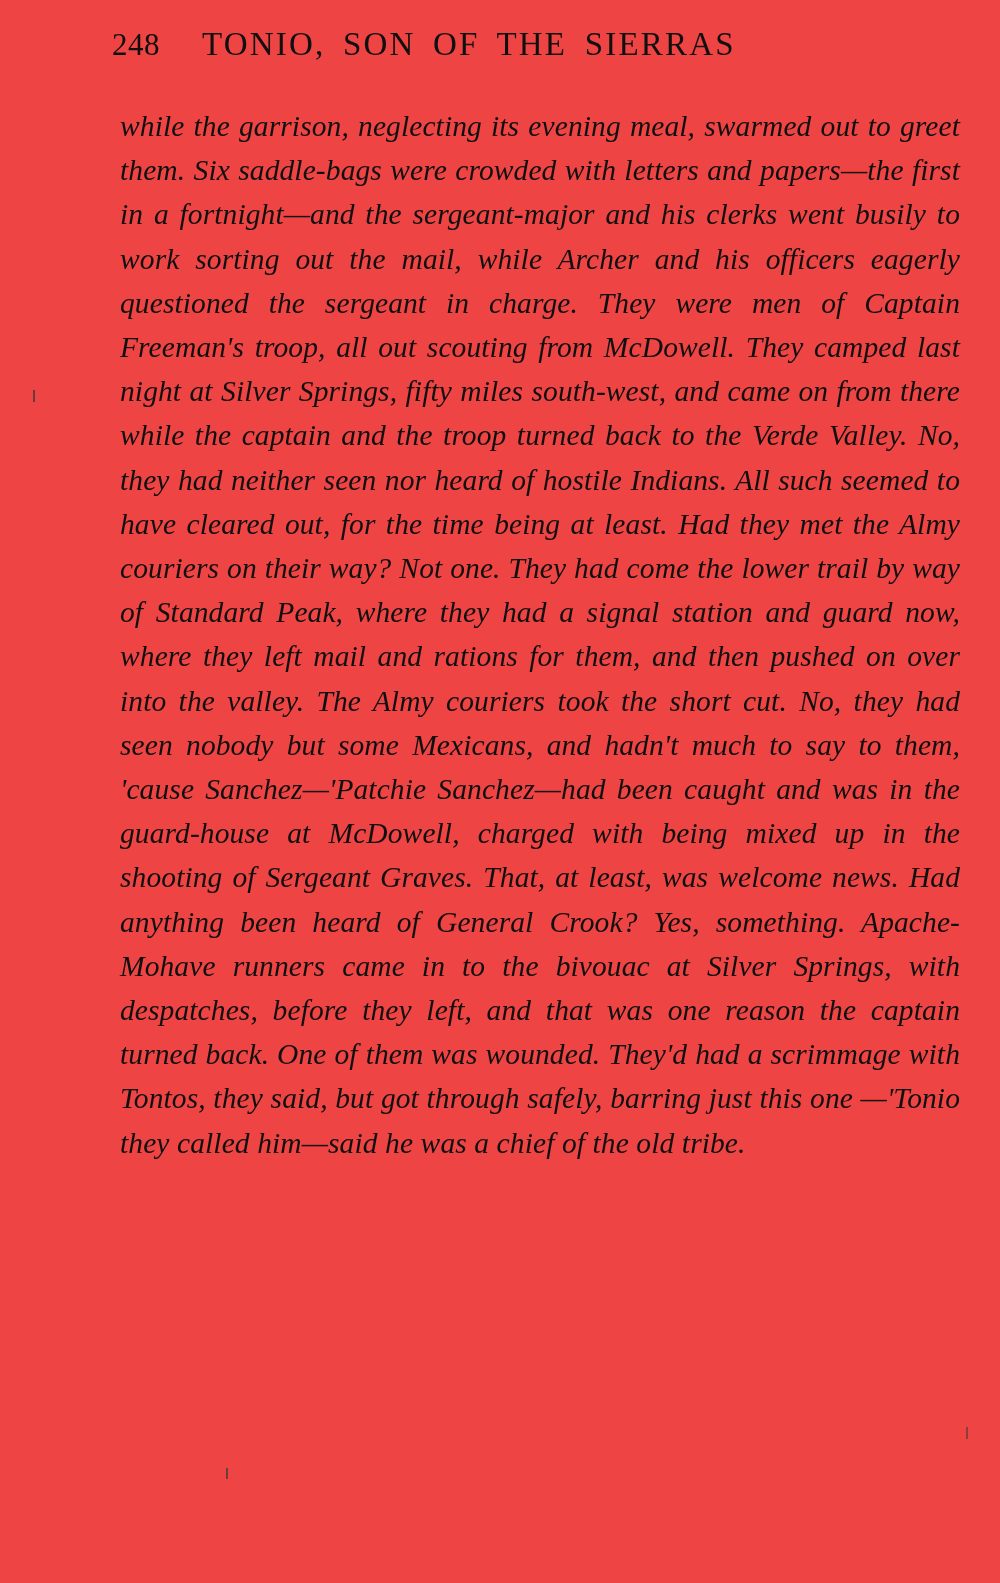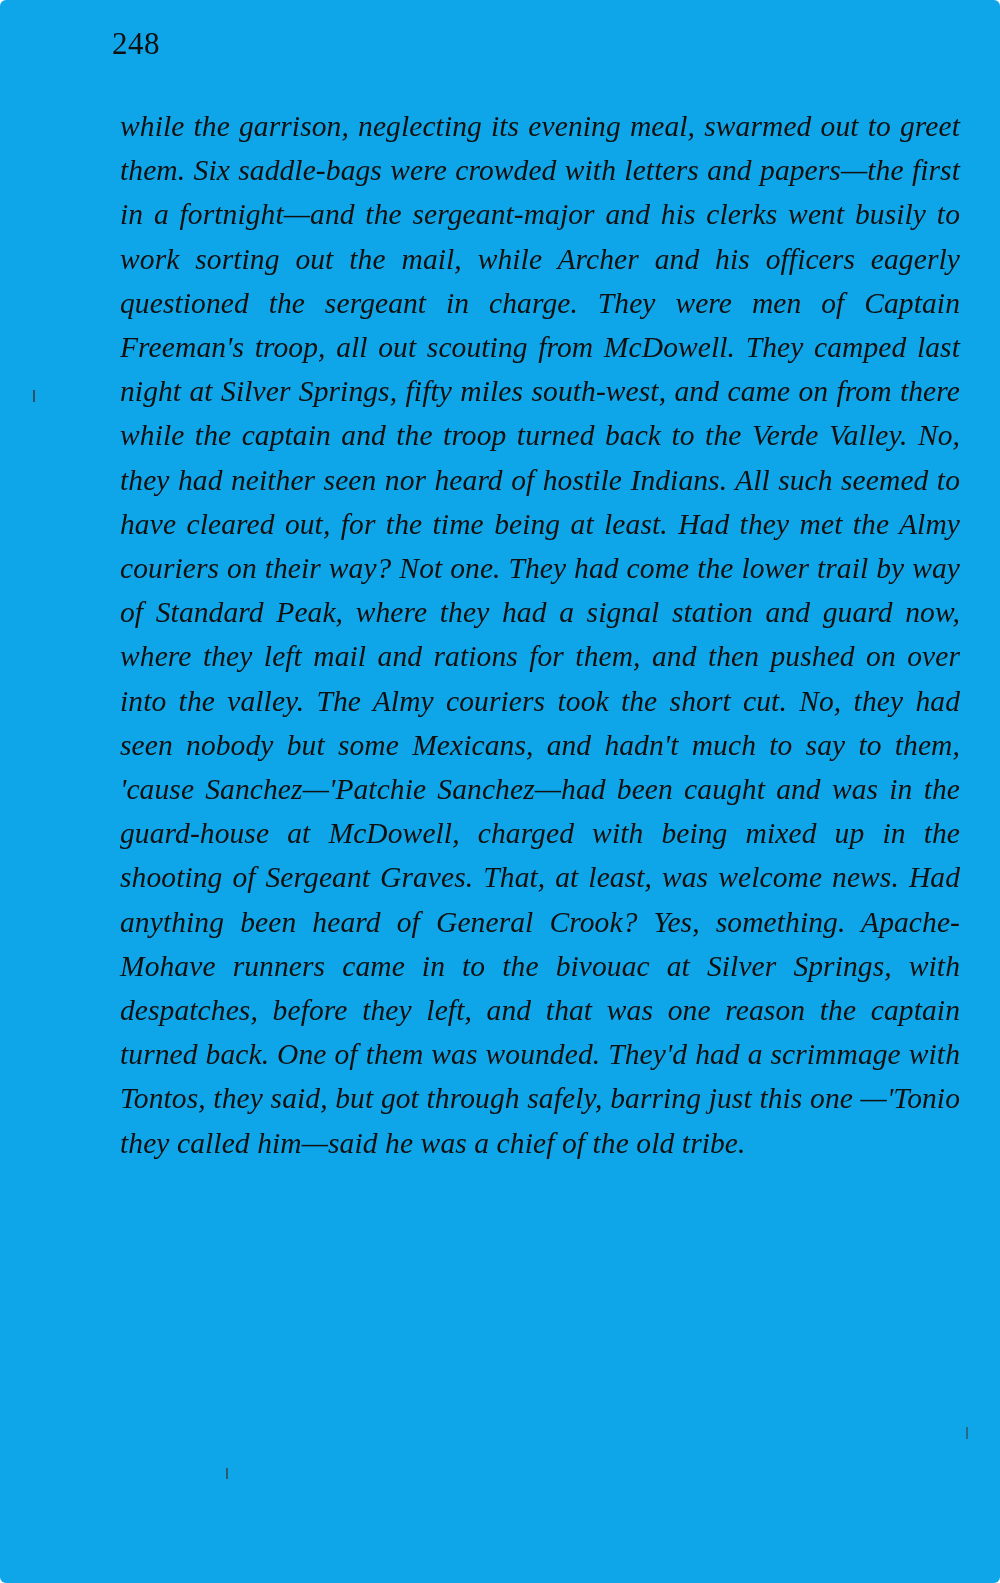--- a/index.html
+++ b/index.html
@@ -13,22 +13,21 @@
     position: relative;
     font-family: "Liberation Serif", serif;
     color: #111010;
     overflow: hidden;
   }
   .page {
     position: absolute;
     top: 0; left: 0;
     width: 1000px;
     height: 1583px;
-    background: #0ea5e9;
-    border-radius: 6px;
+    background: #ef4444;
   }
   .header {
     position: absolute;
     top: 26px;
     left: 112px;
     width: 780px;
     display: flex;
     align-items: baseline;
     white-space: nowrap;
   }
@@ -87,20 +86,21 @@
     opacity: .55;
   }
 </style>
 </head>
 <body>
 
 <div class="page">
 
   <div class="header">
     <span class="folio">248</span>
+    <span class="running-title">TONIO, SON OF THE SIERRAS</span>
   </div>
 
   <div class="body-text">
     <p>while the garrison, neglecting its evening meal, swarmed out to greet them.  Six saddle-bags were crowded with letters and papers—the first in a fortnight—and the sergeant-major and his clerks went busily to work sorting out the mail, while Archer and his officers eagerly questioned the sergeant in charge.  They were men of Captain Freeman's troop, all out scouting from McDowell.  They camped last night at Silver Springs, fifty miles south-west, and came on from there while the captain and the troop turned back to the Verde Valley.  No, they had neither seen nor heard of hostile Indians.  All such seemed to have cleared out, for the time being at least.  Had they met the Almy couriers on their way?  Not one.  They had come the lower trail by way of Standard Peak, where they had a signal station and guard now, where they left mail and rations for them, and then pushed on over into the valley. The Almy couriers took the short cut.  No, they had seen nobody but some Mexicans, and hadn't much to say to them, 'cause Sanchez—'Patchie Sanchez—had been caught and was in the guard-house at McDowell, charged with being mixed up in the shooting of Sergeant Graves.  That, at least, was welcome news.  Had anything been heard of General Crook?  Yes, something. Apache-Mohave runners came in to the bivouac at Silver Springs, with despatches, before they left, and that was one reason the captain turned back.  One of them was wounded.  They'd had a scrimmage with Tontos, they said, but got through safely, barring just this one —'Tonio they called him—said he was a chief of the old tribe.</p>
   </div>
 
   <div class="tick-left"></div>
   <div class="tick-bottom"></div>
   <div class="tick-right"></div>
 

